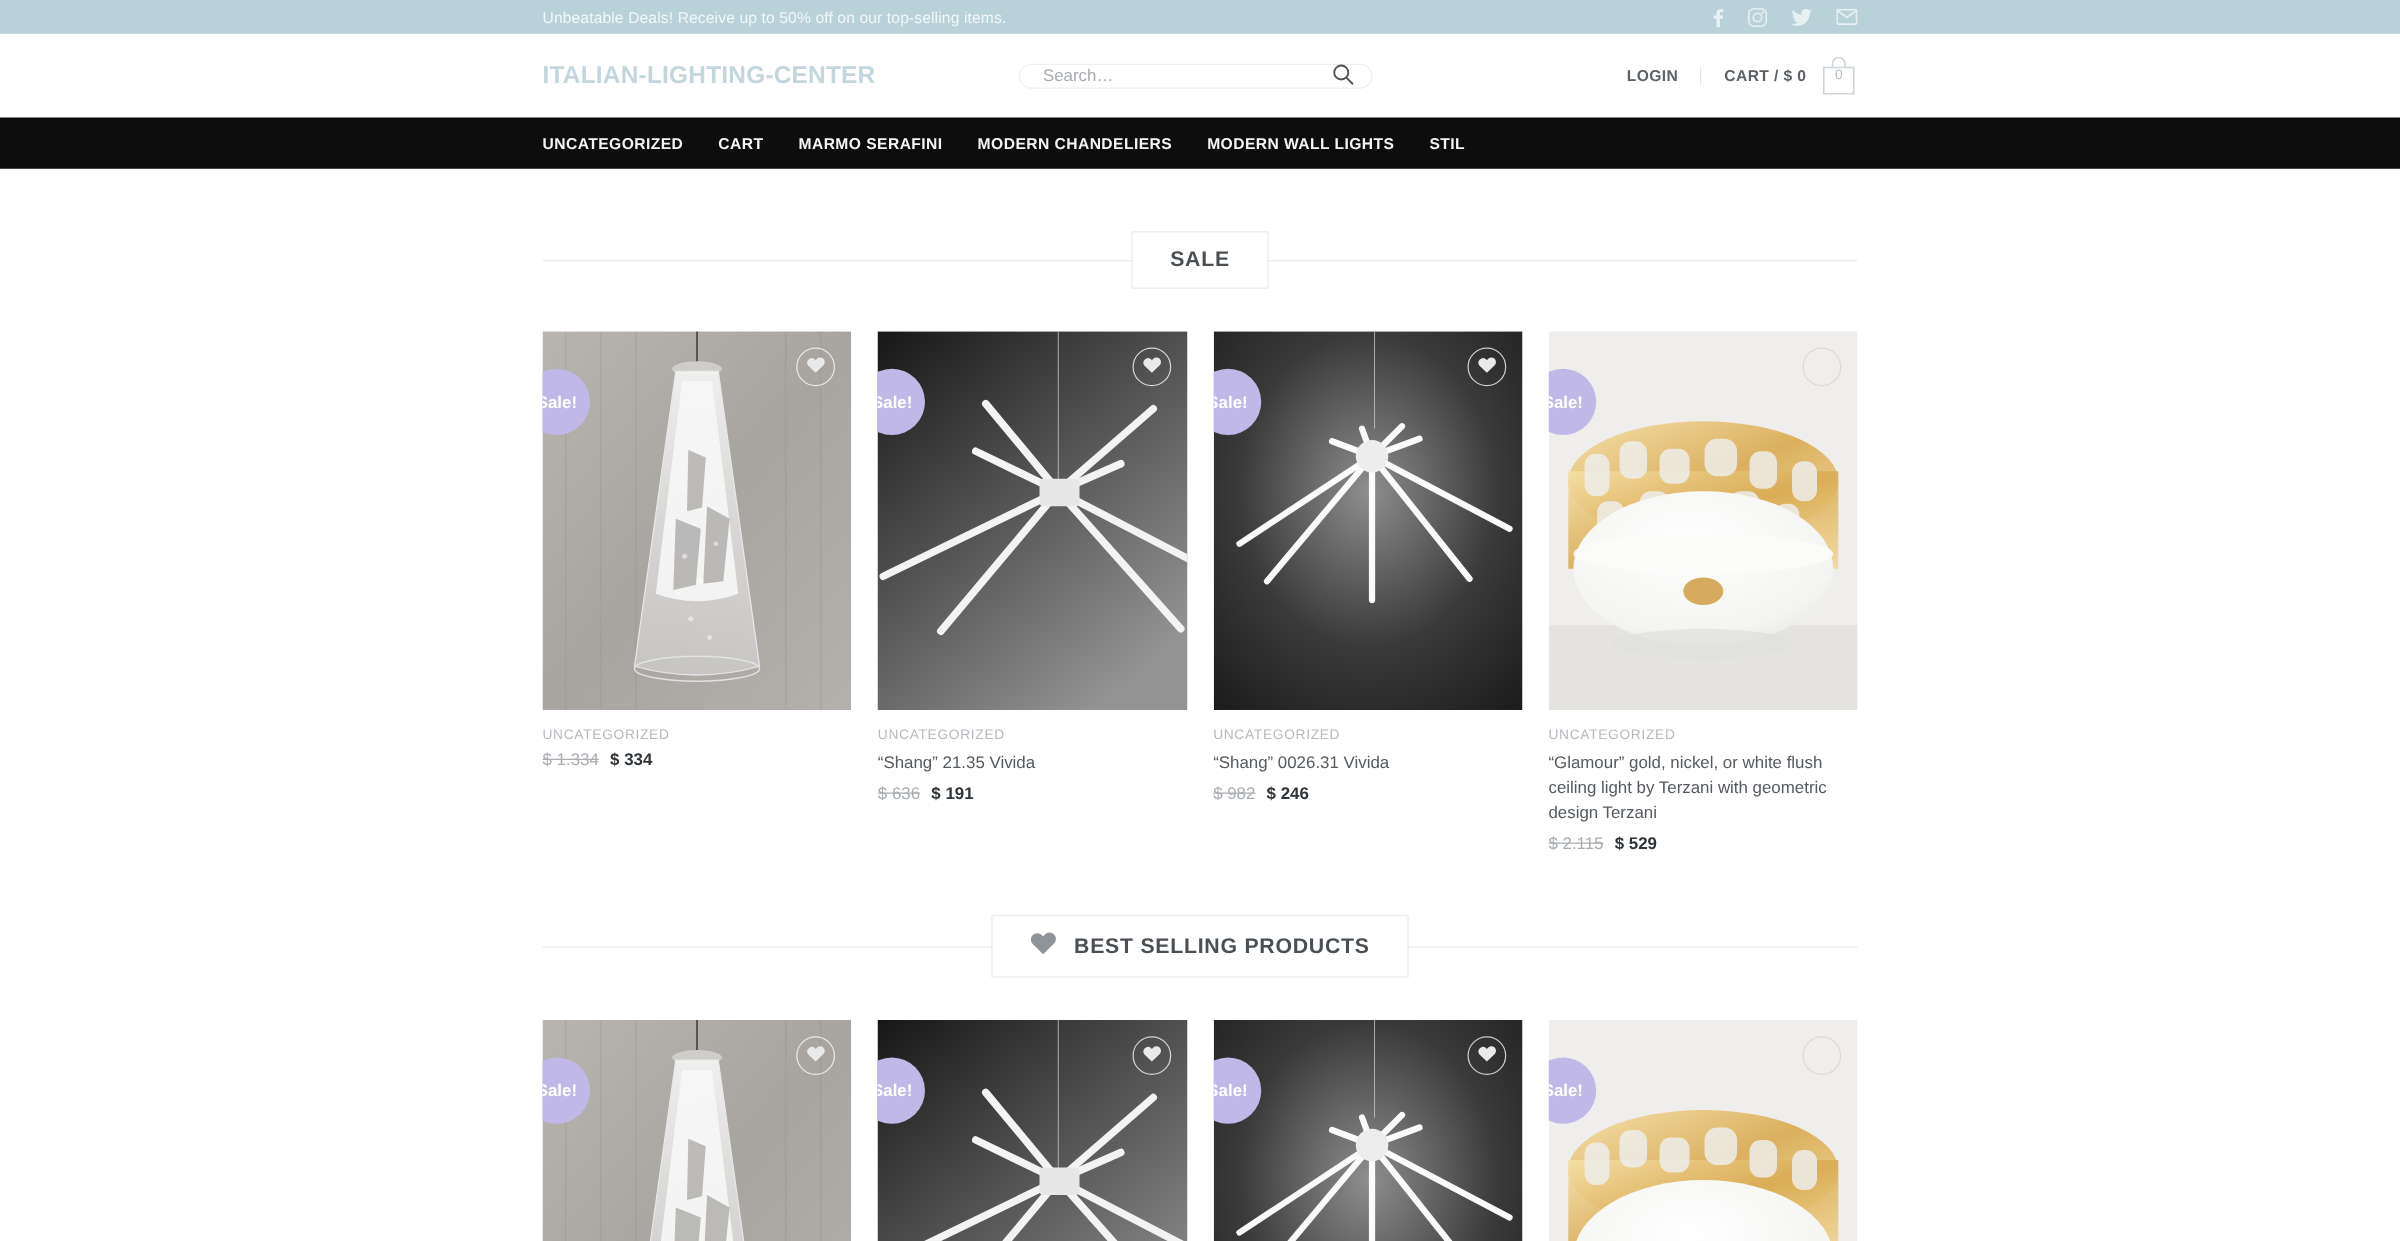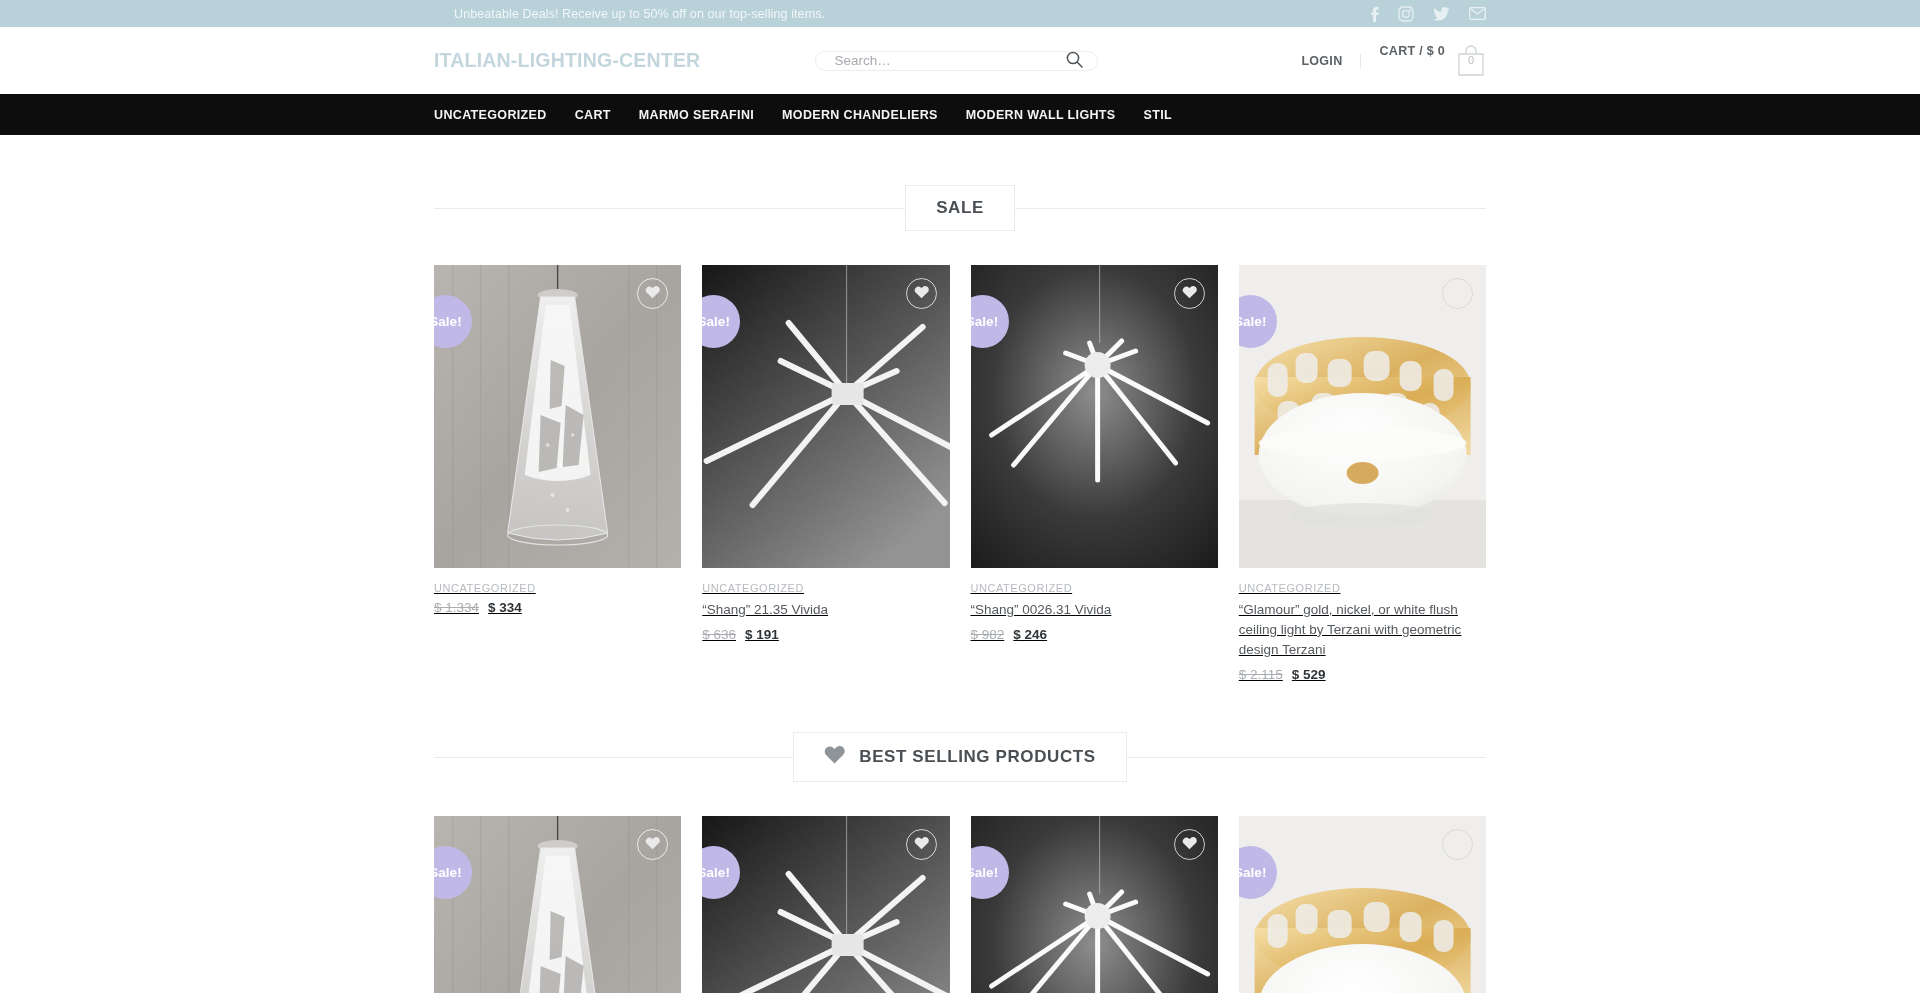--- a/index.html
+++ b/index.html
@@ -26,21 +26,20 @@
     display: flex;
     align-items: center;
     justify-content: space-between;
     height: 100%;
   }
   .topbar-text {
     font-size: 12.5px;
     color: #f2f7f9;
     letter-spacing: .1px;
     white-space: nowrap;
-    margin-left: 20px;
   }
   .social {
     display: flex;
     align-items: center;
     gap: 19px;
   }
   .social svg { display: block; }
   .social .s-ico { opacity: .85; cursor: pointer; }
 
   
@@ -104,20 +103,21 @@
     font-weight: bold;
     color: #5c6166;
     letter-spacing: .3px;
     text-decoration: none;
     cursor: pointer;
     padding-right: 18px;
     border-right: 1px solid #e6e8ea;
   }
   .cart-link {
     display: flex;
+    align-items: center;
     gap: 11px;
     padding-left: 18px;
     text-decoration: none;
     cursor: pointer;
   }
   .cart-text {
     font-size: 12.5px;
     font-weight: bold;
     color: #5c6166;
     letter-spacing: .3px;
@@ -200,21 +200,20 @@
     gap: 14px;
     white-space: nowrap;
   }
   .heart-badge { display: block; }
 
   
   .grid {
     display: grid;
     grid-template-columns: repeat(4, 1fr);
     gap: 21px;
-    text-decoration: underline;
   }
   .card { position: relative; }
   .thumb-wrap {
     position: relative;
     width: 100%;
     height: 303px;
     overflow: hidden;
     cursor: pointer;
   }
   .thumb { width: 100%; height: 100%; display: block; }

